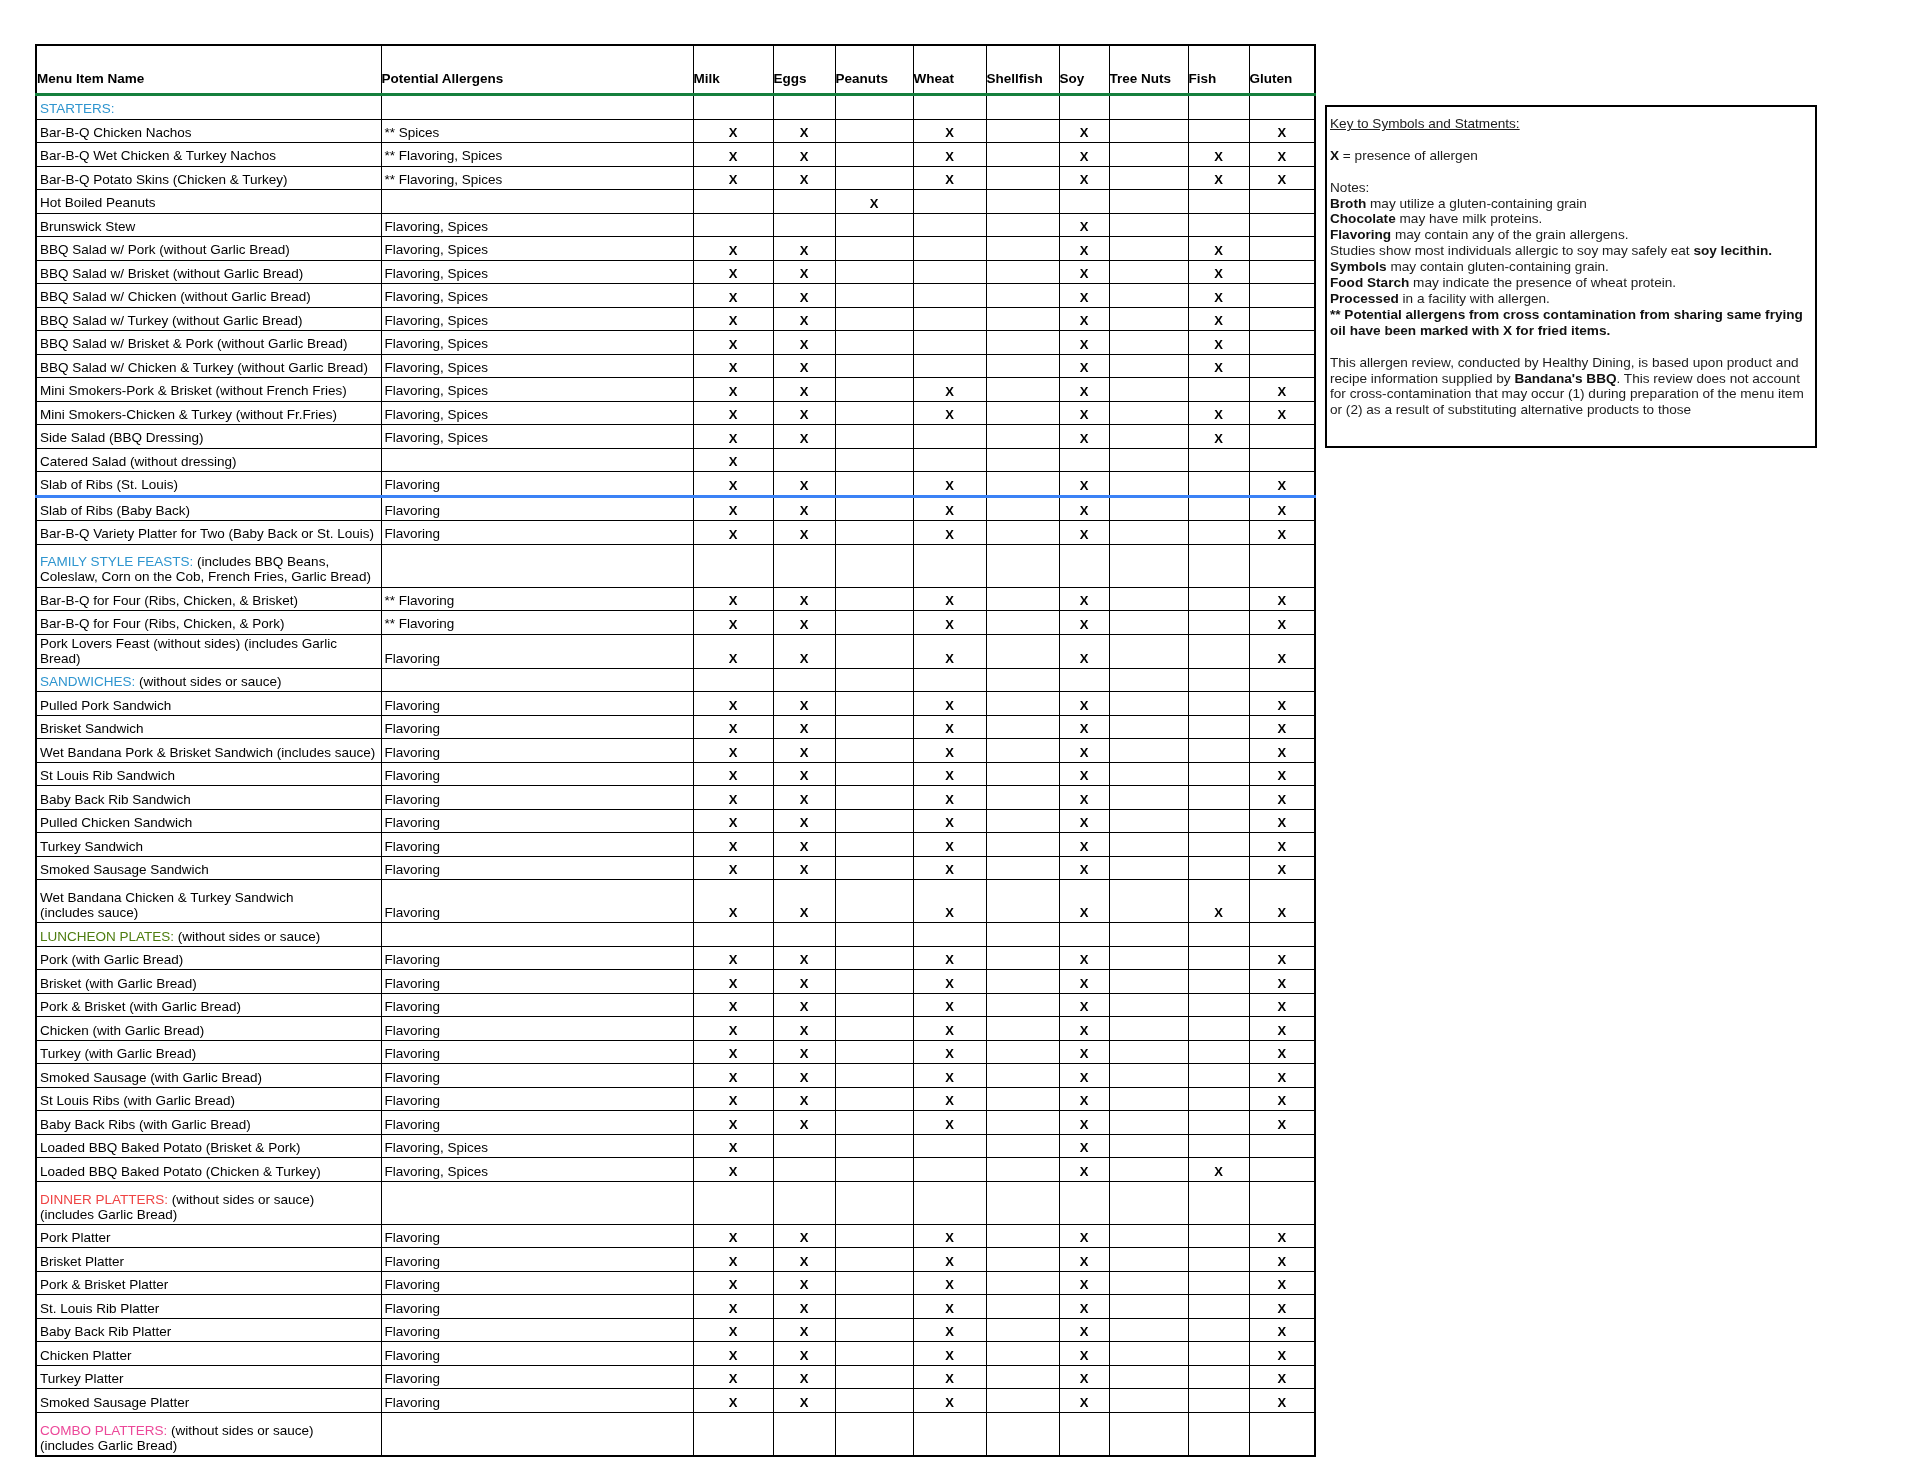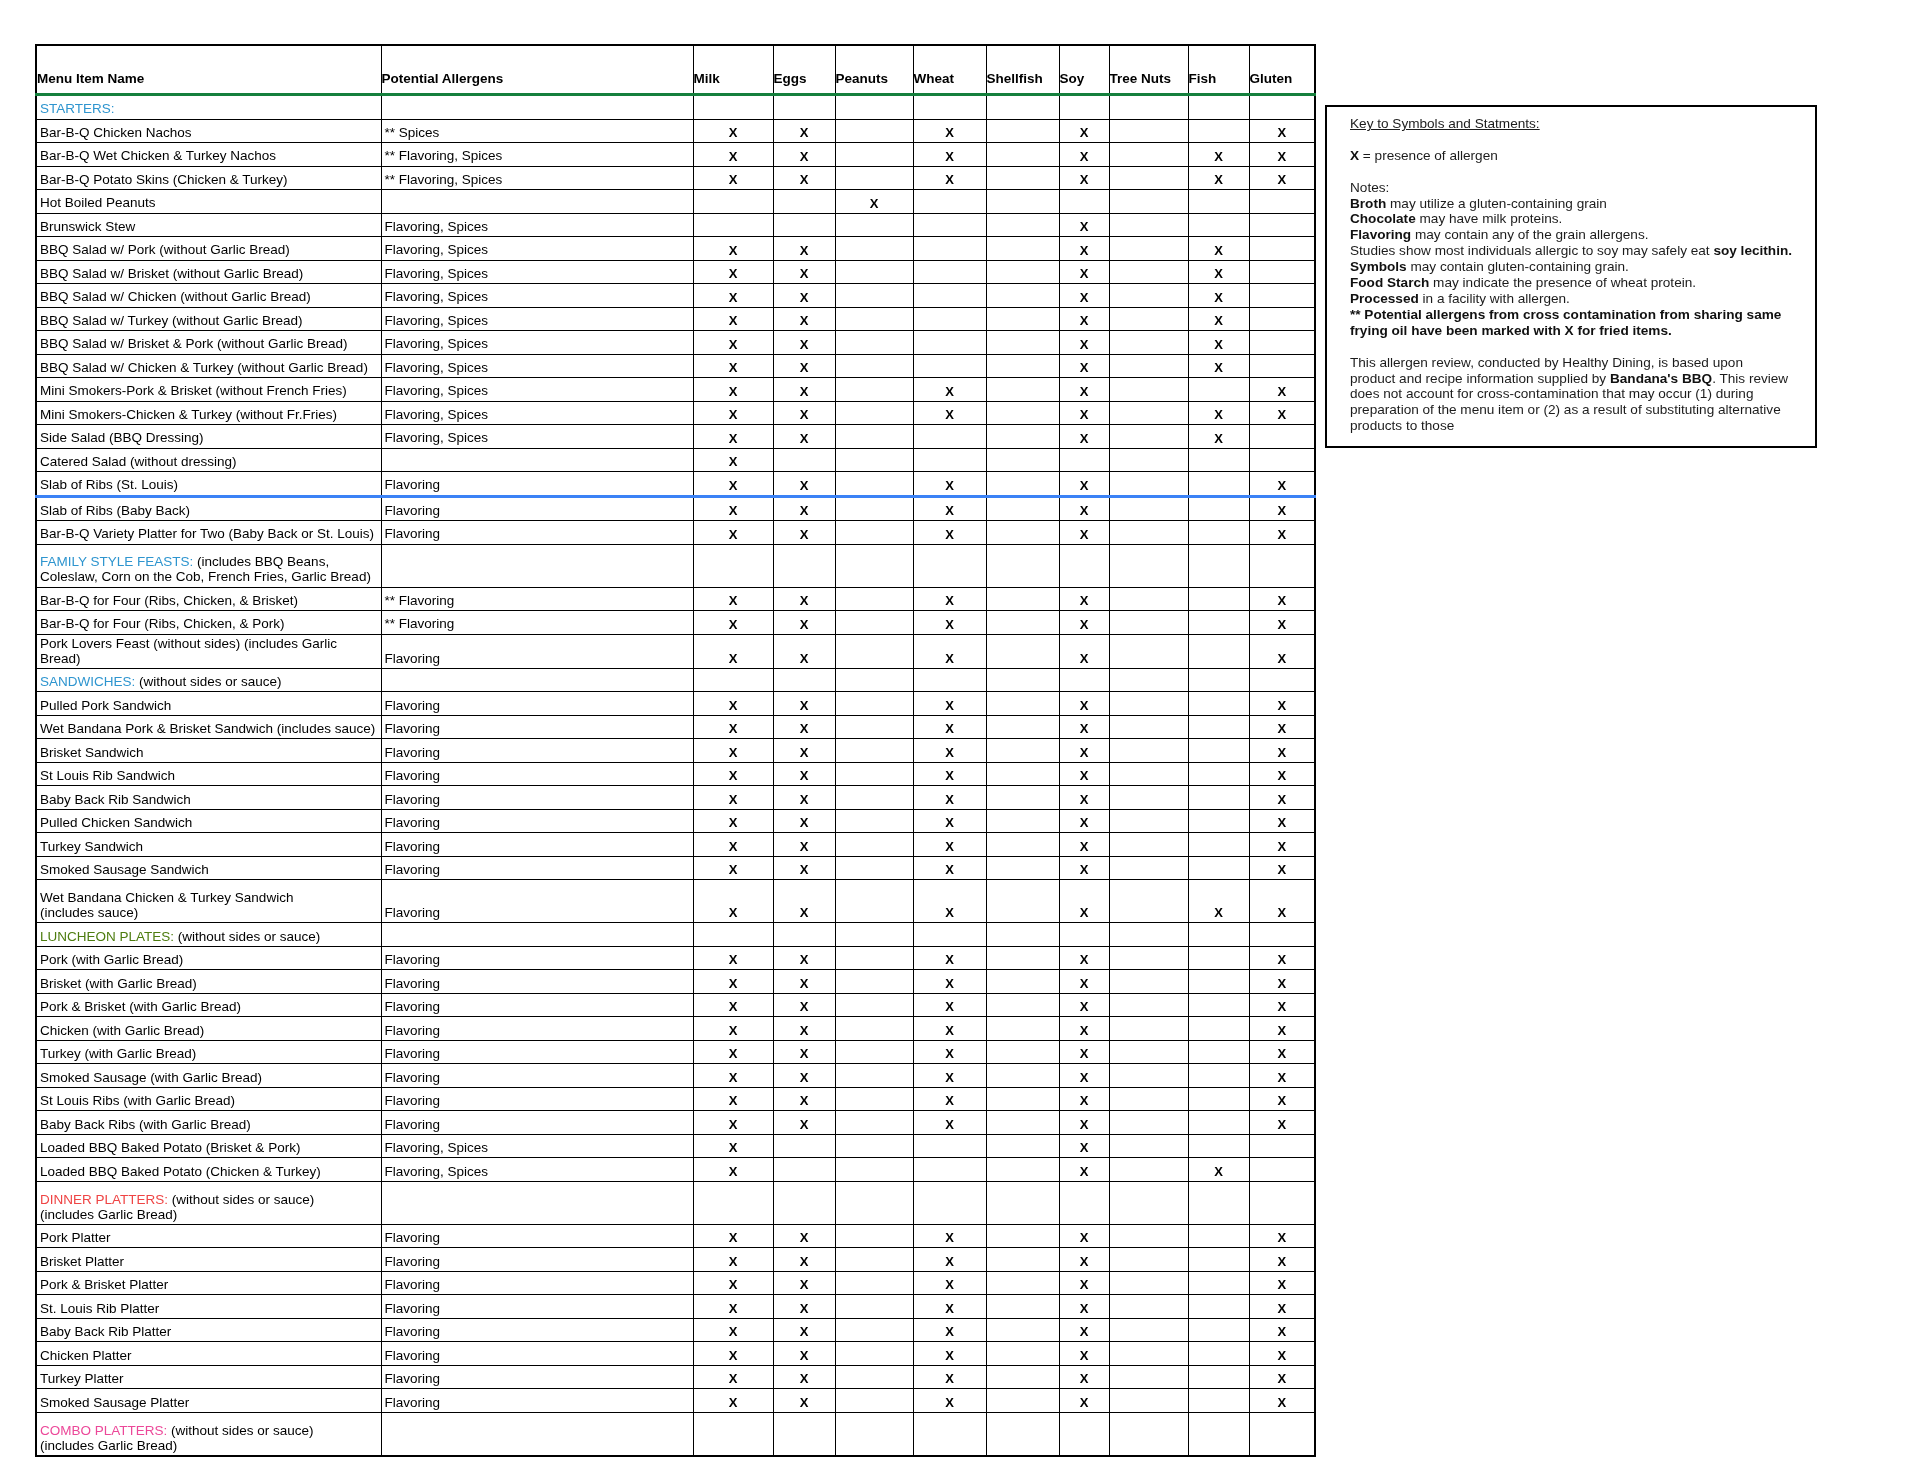--- a/index.html
+++ b/index.html
@@ -37,21 +37,21 @@
   col.col-2 { width: 80px; }  col.col-3 { width: 62px; }
   col.col-4 { width: 78px; }  col.col-5 { width: 73px; }
   col.col-6 { width: 73px; }  col.col-7 { width: 50px; }
   col.col-8 { width: 79px; }  col.col-9 { width: 61px; }
   col.col-10 { width: 66px; }
 
   
   .keybox {
     position: absolute; left: 1325px; top: 105px;
     width: 492px; height: 343px; box-sizing: border-box;
-    border: 2px solid #000; padding: 9px 23px;
+    border: 2px solid #000; padding: 9px 3px;
     font-size: 13.6px; line-height: 15.9px; color: #1c1c1c;
   }
   .kb-title { text-decoration: underline; }
   .kb-line { min-height: 15.9px; }
   .kb-line b { color: #111; }
 </style>
 </head>
 <body>
 
 <div class="table-wrap">
@@ -404,34 +404,34 @@
           <td class="c-x">X</td>
           <td class="c-x"></td>
           <td class="c-x">X</td>
           <td class="c-x"></td>
           <td class="c-x">X</td>
           <td class="c-x"></td>
           <td class="c-x"></td>
           <td class="c-x">X</td>
         </tr>
         <tr class="">
+          <td class="c-name">Brisket Sandwich</td>
+          <td class="c-allerg">Flavoring</td>
+          <td class="c-x">X</td>
+          <td class="c-x">X</td>
+          <td class="c-x"></td>
+          <td class="c-x">X</td>
+          <td class="c-x"></td>
+          <td class="c-x">X</td>
+          <td class="c-x"></td>
+          <td class="c-x"></td>
+          <td class="c-x">X</td>
+        </tr>
+        <tr class="">
           <td class="c-name">Wet Bandana Pork &amp; Brisket Sandwich (includes sauce)</td>
-          <td class="c-allerg">Flavoring</td>
-          <td class="c-x">X</td>
-          <td class="c-x">X</td>
-          <td class="c-x"></td>
-          <td class="c-x">X</td>
-          <td class="c-x"></td>
-          <td class="c-x">X</td>
-          <td class="c-x"></td>
-          <td class="c-x"></td>
-          <td class="c-x">X</td>
-        </tr>
-        <tr class="">
-          <td class="c-name">Brisket Sandwich</td>
           <td class="c-allerg">Flavoring</td>
           <td class="c-x">X</td>
           <td class="c-x">X</td>
           <td class="c-x"></td>
           <td class="c-x">X</td>
           <td class="c-x"></td>
           <td class="c-x">X</td>
           <td class="c-x"></td>
           <td class="c-x"></td>
           <td class="c-x">X</td>

